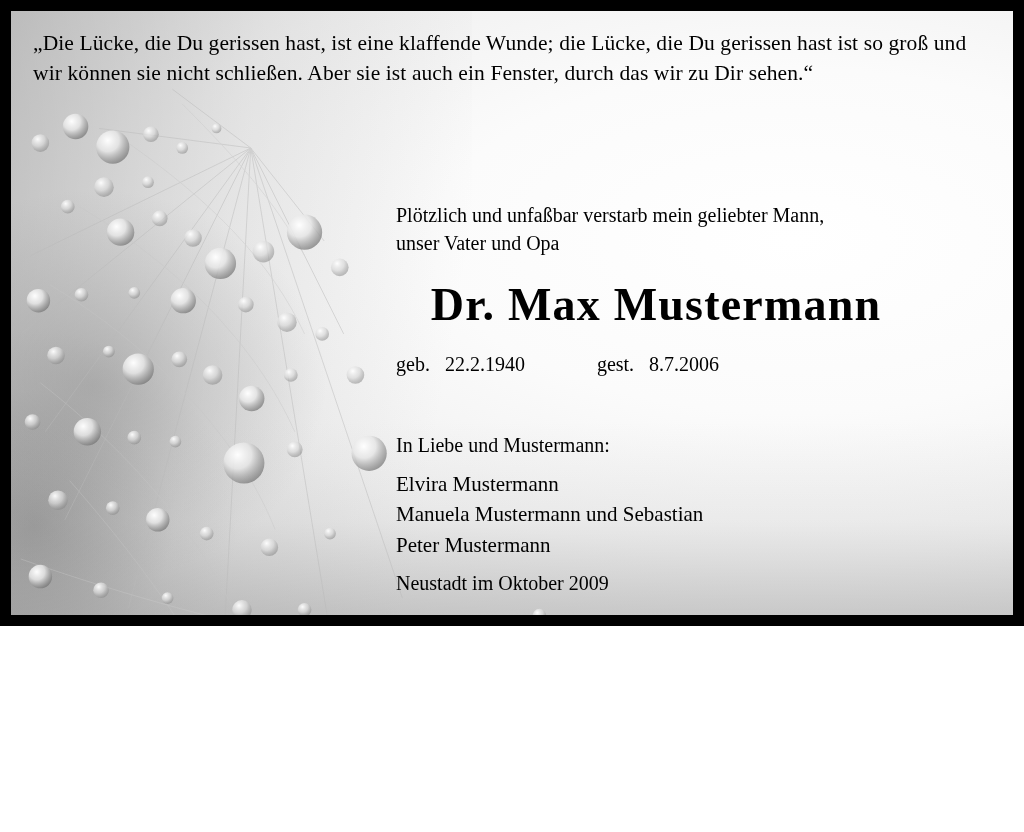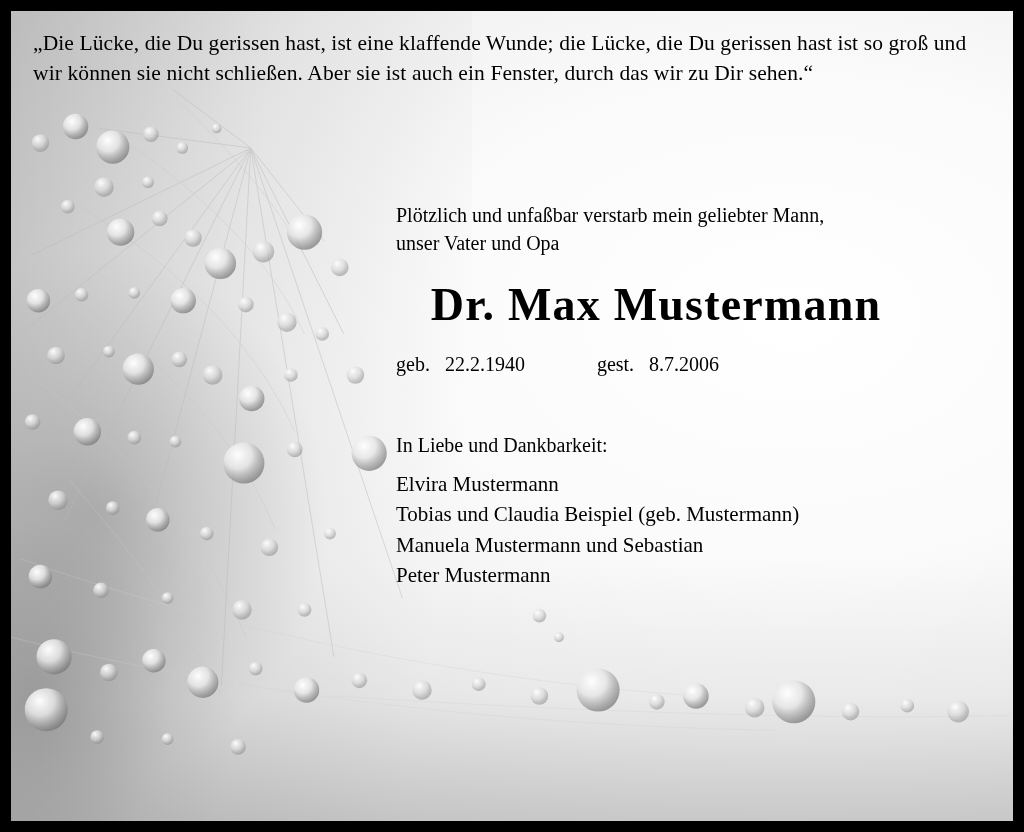--- a/index.html
+++ b/index.html
@@ -10,21 +10,21 @@
   body {
     width: 1024px;
     height: 832px;
     overflow: hidden;
     font-family: "Liberation Serif", serif;
   }
 
   .card {
     position: relative;
     width: 1024px;
-    height: 832px;
+    height: 626px;
     box-sizing: border-box;
     border: 11px solid #000000;
     background: #ffffff;
     overflow: hidden;
   }
 
   
   .bg {
     position: absolute;
     inset: 0;
@@ -277,28 +277,28 @@
       <div class="dates">
         <span>geb.</span>
         <span>&nbsp;</span>
         <span>22.2.1940</span>
         <span class="gap"></span>
         <span>gest.</span>
         <span>&nbsp;</span>
         <span>8.7.2006</span>
       </div>
 
-      <div class="thanks">In Liebe und Dankbarkeit:</div>
+      <div class="thanks">In Liebe und Mustermann:</div>
 
       <div class="survivors">
         <div>Elvira Mustermann</div>
-        <div>Tobias und Claudia Beispiel (geb. Mustermann)</div>
         <div>Manuela Mustermann und Sebastian</div>
         <div>Peter Mustermann</div>
       </div>
 
+      <div class="place-date">Neustadt im Oktober 2009</div>
     </div>
 
     <div class="funeral">
     </div>
 
   </div>
 </div>
 
 </body></html>

